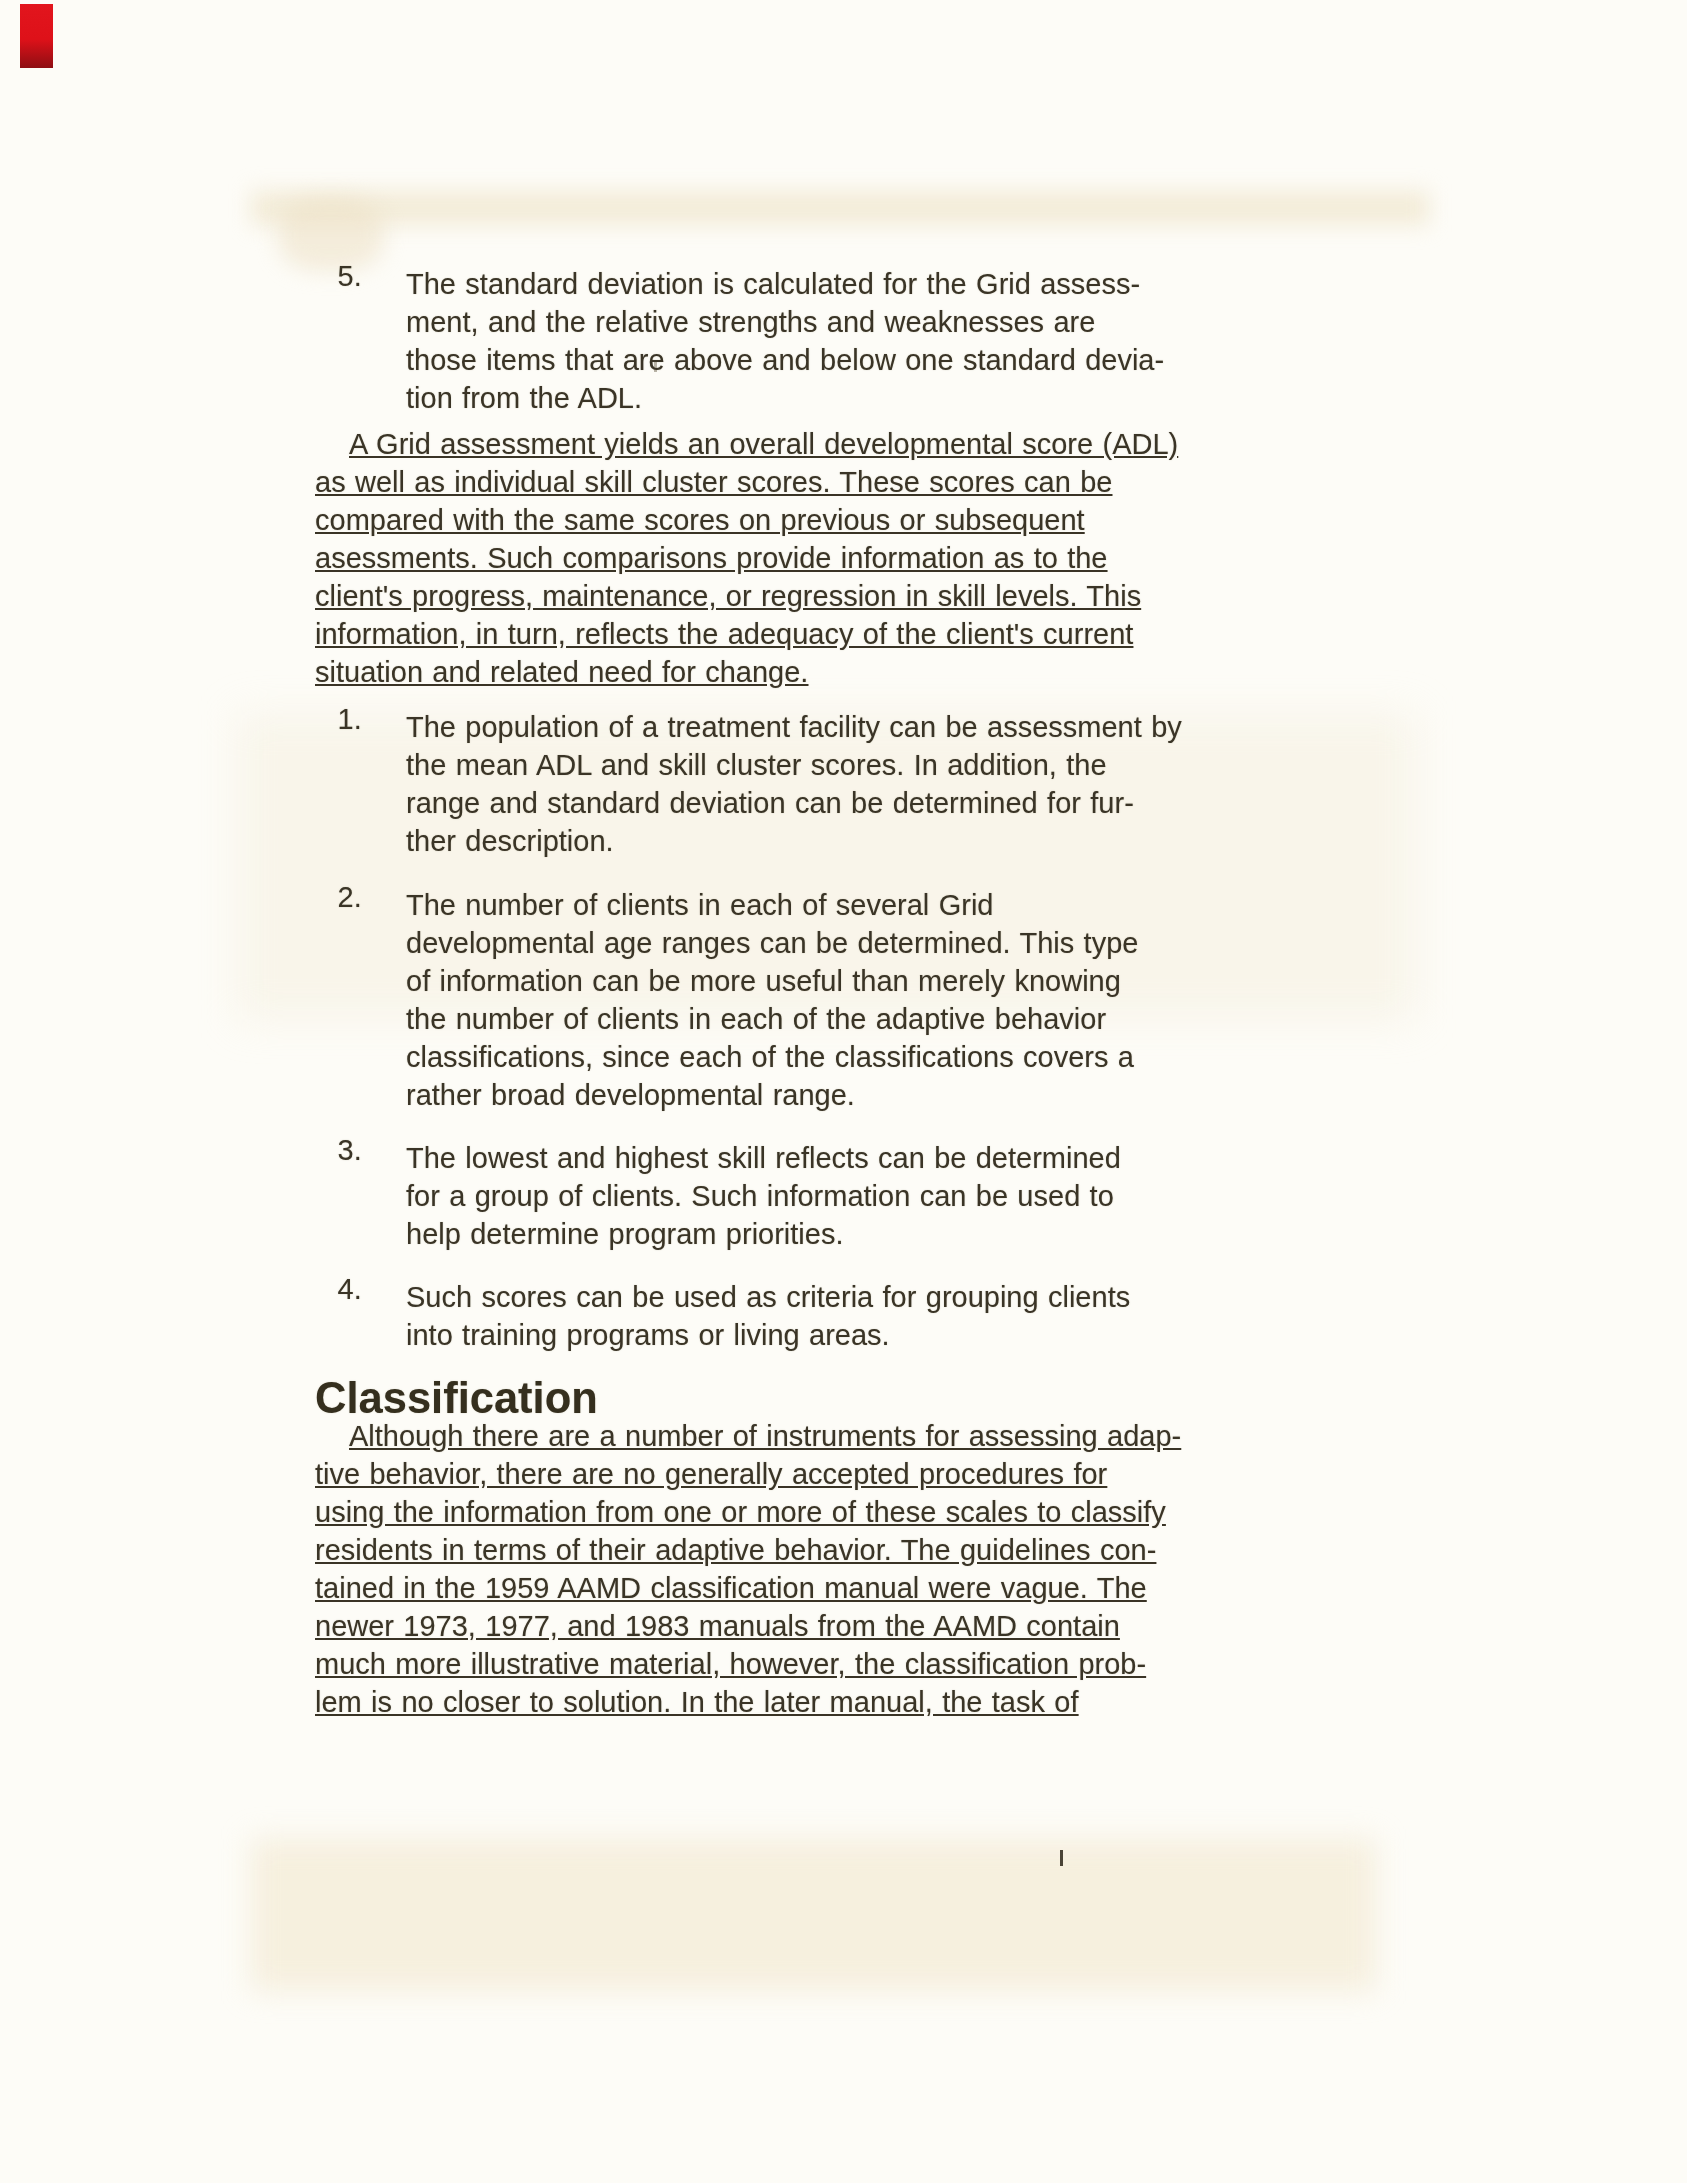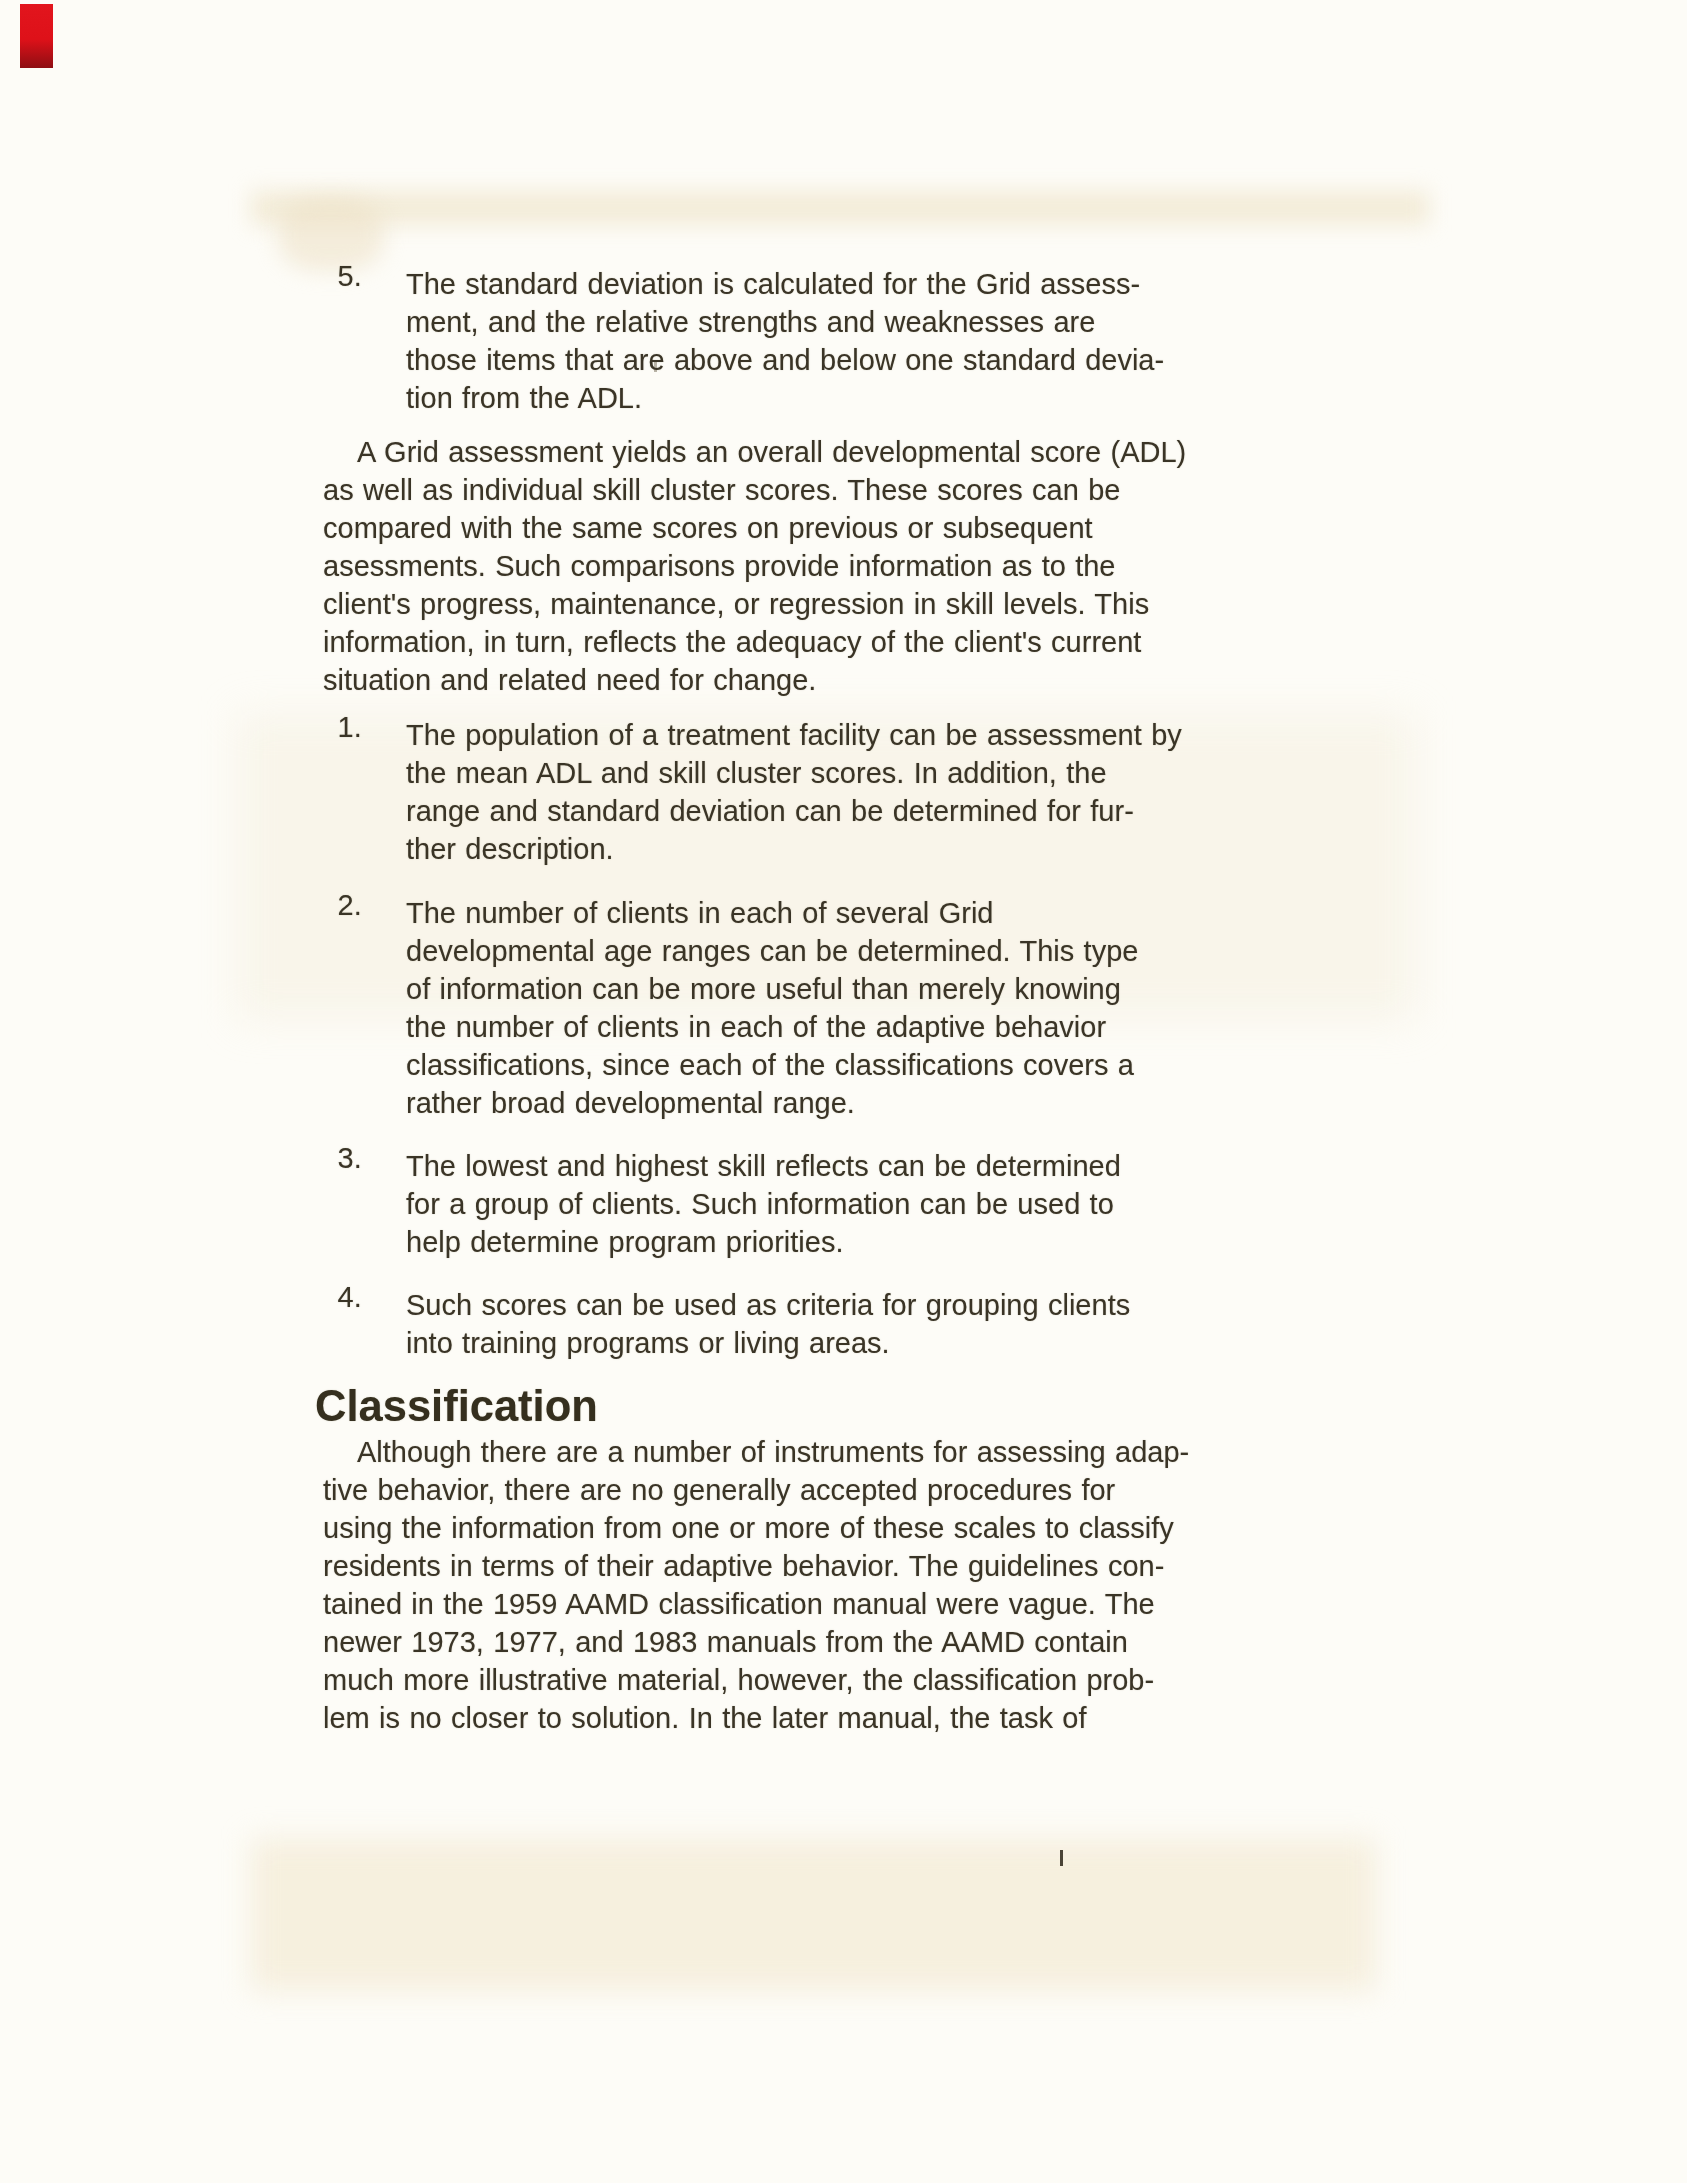--- a/index.html
+++ b/index.html
@@ -63,23 +63,24 @@
     word-spacing: 1.3px;
     text-shadow: 0 0 1.3px rgba(90, 80, 50, 0.35);
   }
   .heading {
     font-weight: bold;
     color: #352f1e;
     margin: 17px 0 0 0;
     white-space: pre-line;
   }
   .para {
-    margin: 8px;
+    margin: 0;
     white-space: pre-line;
     text-indent: 34px;
+    text-decoration: underline;
   }
   .list-item {
     display: flex;
     margin: 9.3px 0 0 0;
   }
   .list-item:first-child { margin-top: 0; }
   .list-num {
     flex: 0 0 83px;
     box-sizing: border-box;
     padding-left: 22.5px;

